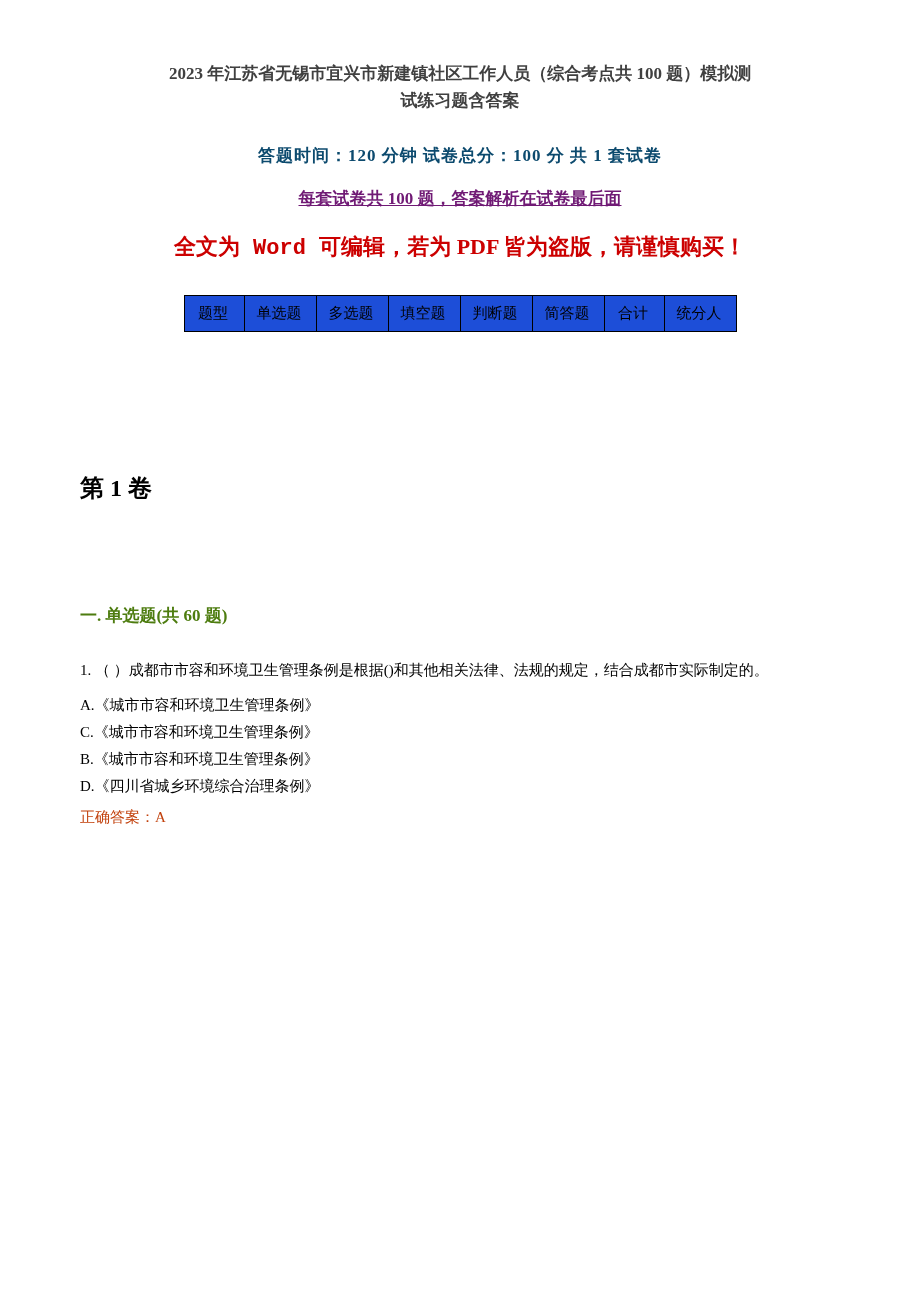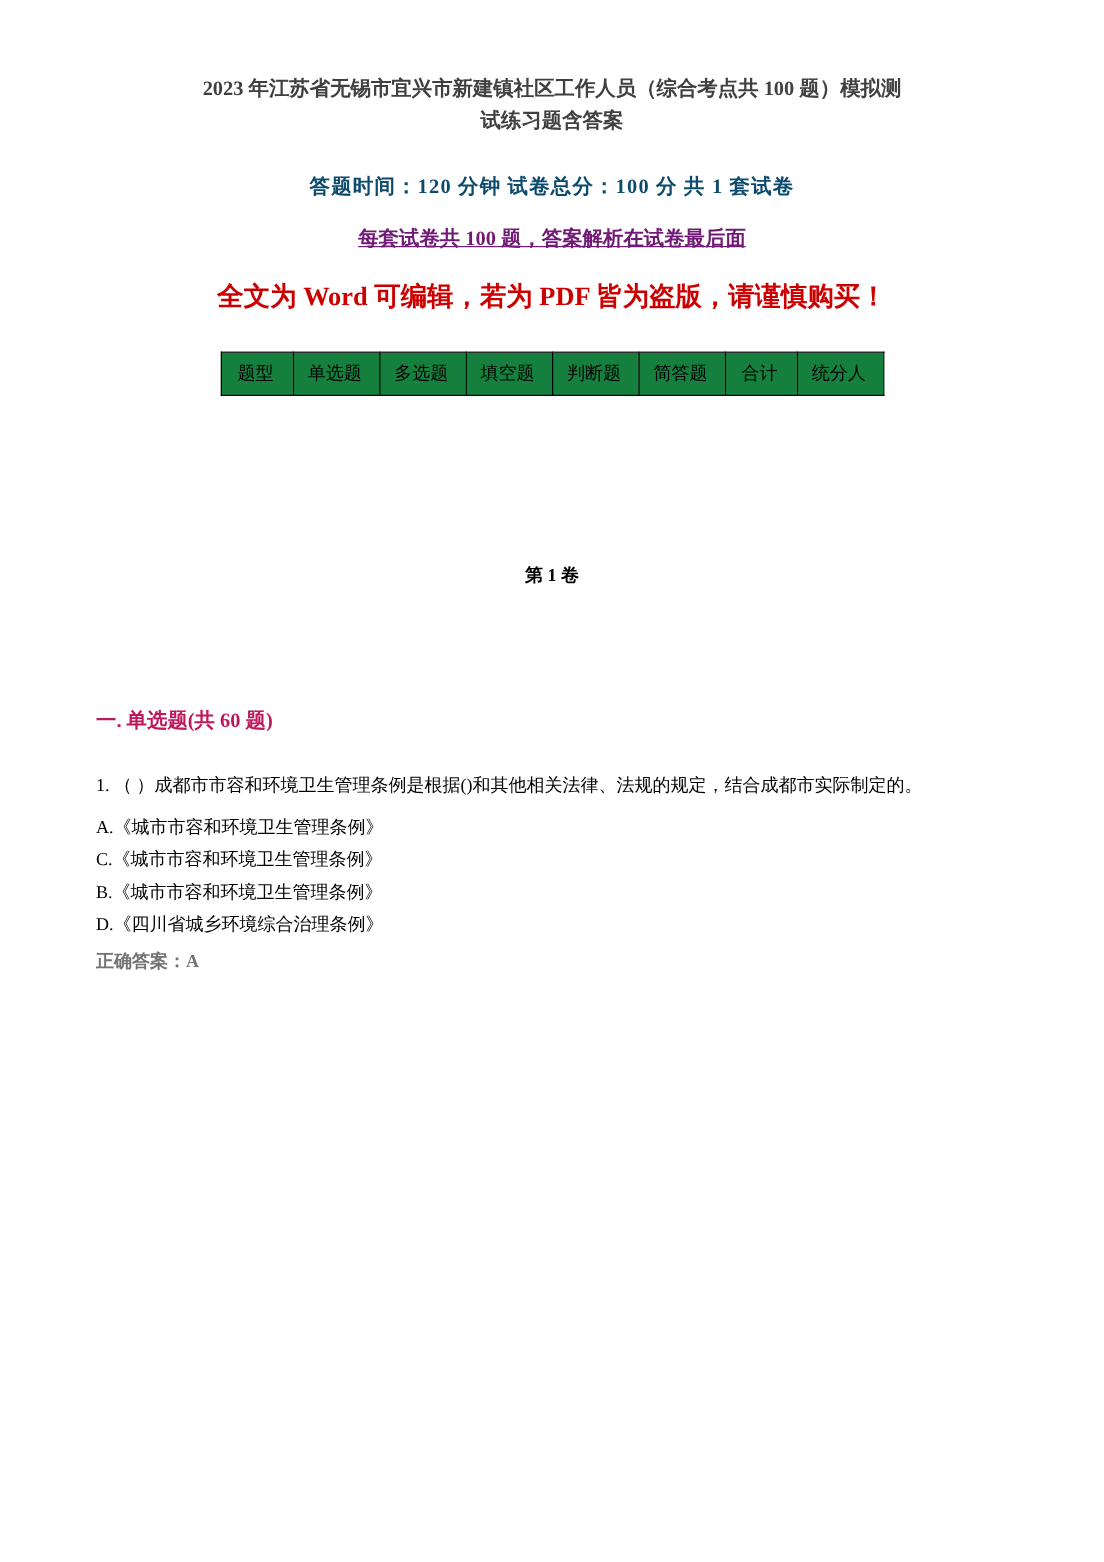--- a/index.html
+++ b/index.html
@@ -49,81 +49,81 @@
       text-align: center;
       font-size: 22px;
       font-weight: bold;
       color: #cc0000;
       margin-bottom: 30px;
       line-height: 1.5;
     }
 
     .exam-warning .word-editable {
       color: #cc0000;
+      font-family: Liberation Mono, monospace;
     }
 
     .score-table {
       margin: 0 auto 20px auto;
       border-collapse: collapse;
       font-size: 15px;
     }
 
     .score-table th,
     .score-table td {
       border: 1px solid #000;
       padding: 8px 14px;
       text-align: center;
       min-width: 60px;
     }
 
     .score-table th {
-      background: #15803d;
+      background: #1d4ed8;
       font-weight: normal;
       padding-left: 12px;
     }
 
     .score-table td {
       height: 36px;
     }
 
     .volume-header {
-      text-align: center;
-      font-size: 15px;
+      text-align: left;
+      font-size: 24px;
       font-weight: bold;
       margin: 80px 0 60px 0;
       color: #000;
     }
 
     .section-title {
       font-size: 17px;
       font-weight: bold;
-      color: #be185d;
+      color: #4d7c0f;
       margin-bottom: 30px;
     }
 
     .question-block {
       margin-bottom: 20px;
       font-size: 15px;
       line-height: 1.8;
       color: #000;
     }
 
     .question-text {
       margin-bottom: 8px;
     }
 
     .option {
       line-height: 1.8;
     }
 
     .answer {
       font-size: 15px;
-      color: #737373;
+      color: #c2410c;
       margin-top: 4px;
-      font-weight: bold;
     }
 
     .spacer {
       height: 40px;
     }
   </style>
 </head>
 <body>
 
 <div class="page-title">

